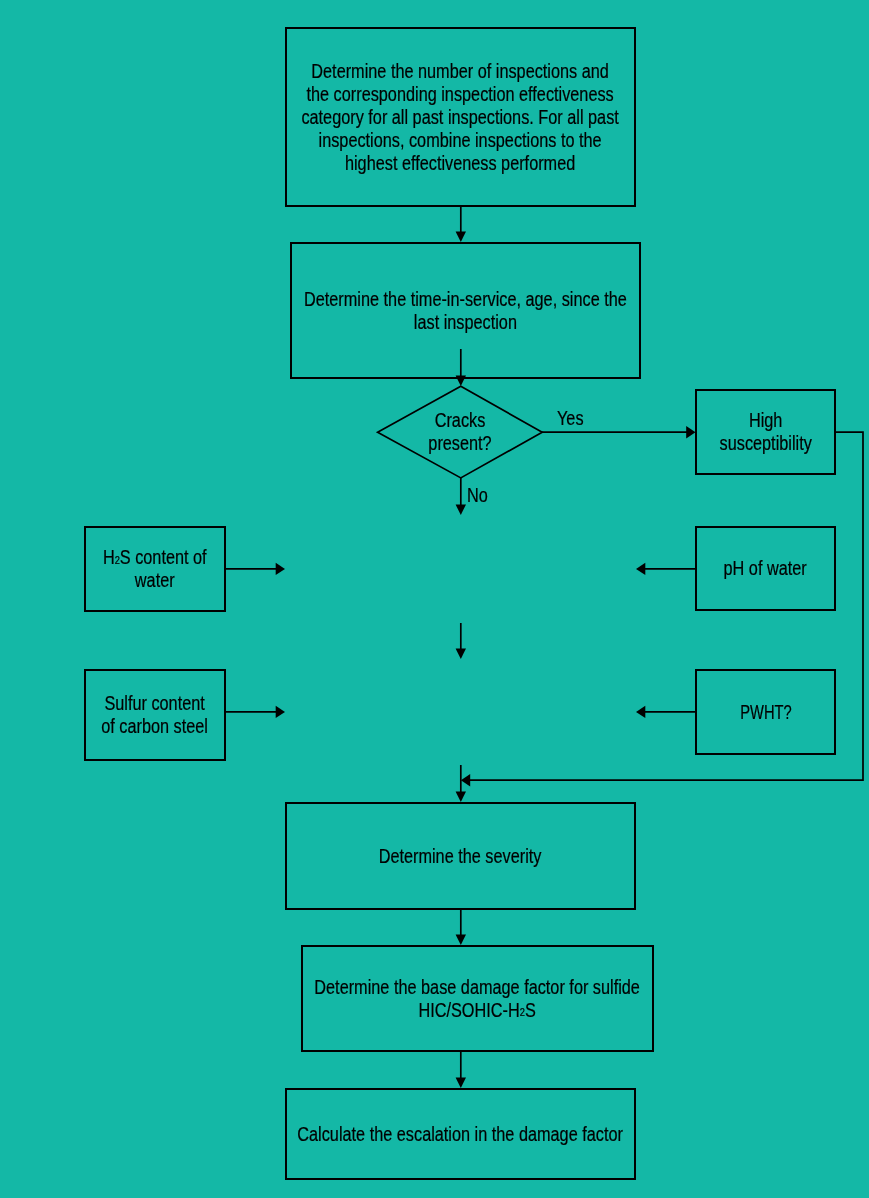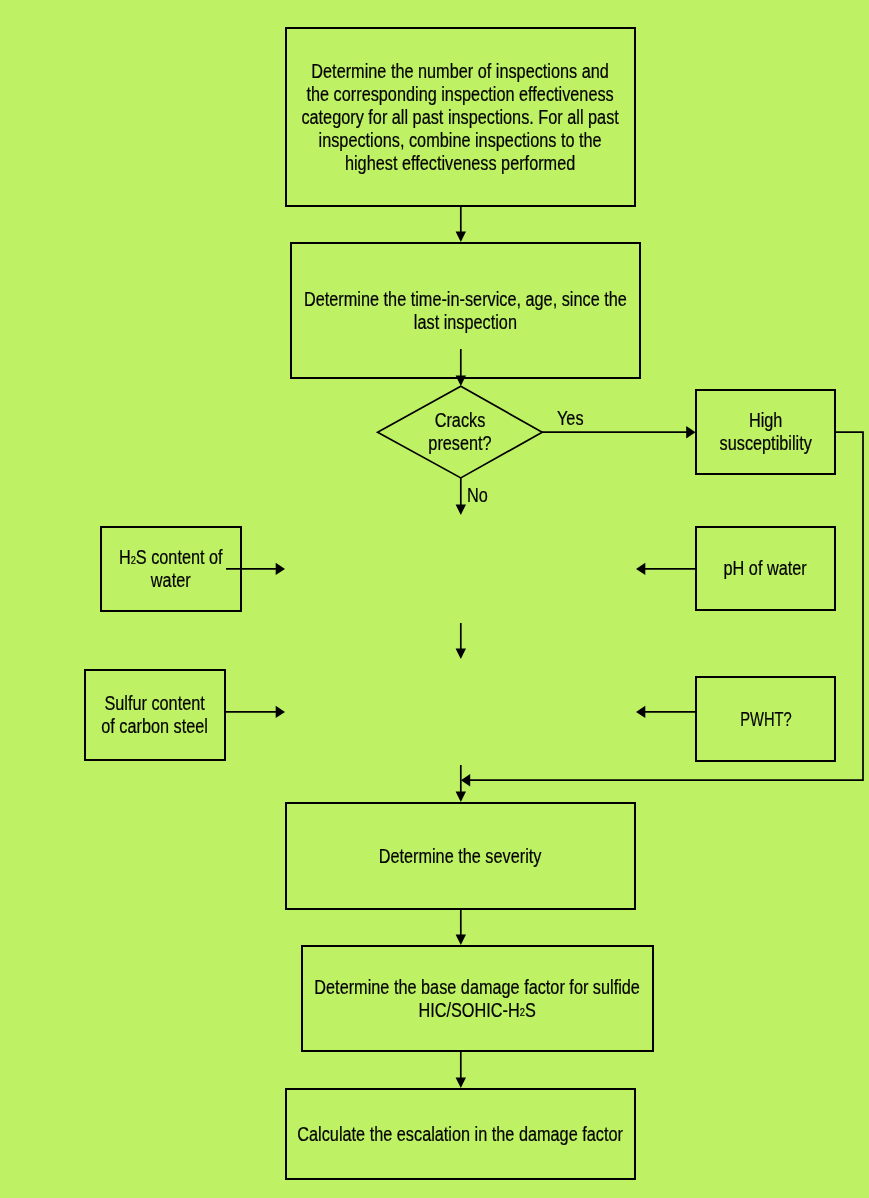--- a/index.html
+++ b/index.html
@@ -3,21 +3,21 @@
 <meta charset="utf-8">
 <title>Sulfide Stress Cracking Damage Factor Flowchart</title>
 <style>
   html, body { margin:0; padding:0; background:#ffffff; }
   body {
     width: 869px; height: 1198px;
     position: relative; overflow: hidden;
     font-family: "Liberation Sans", sans-serif;
     color: #000000;
   }
-  #canvas { position:absolute; left:0; top:0; width:869px; height:1198px; background:#bef264; }
+  #canvas { position:absolute; left:0; top:0; width:869px; height:1198px; background:#14b8a6; }
   svg.edges { position:absolute; left:0; top:0; width:869px; height:1198px; overflow:visible; }
 
   .node {
     position:absolute; box-sizing:border-box;
     border:2px solid #000000;
     background:transparent;
     display:flex; align-items:center; justify-content:center;
   }
   .node .label, .diamond-label, .edge-label {
     -webkit-text-stroke: 0.22px #000000;
@@ -100,36 +100,36 @@
   </div>
 
   <div class="diamond-label" style="left:460px;top:432px;">Cracks
 present?</div>
 
   <div class="node" style="left:695px;top:389px;width:141px;height:86px;">
     <div class="label">High
 susceptibility</div>
   </div>
 
-  <div class="node" style="left:100px;top:526px;width:142px;height:86px;">
+  <div class="node" style="left:84px;top:526px;width:142px;height:86px;">
     <div class="label">H<sub>2</sub>S content of<br>water</div>
   </div>
 
 
   <div class="node" style="left:695px;top:526px;width:141px;height:85px;">
     <div class="label">pH of water</div>
   </div>
 
   <div class="node" style="left:84px;top:669px;width:142px;height:92px;">
     <div class="label">Sulfur content
 of carbon steel</div>
   </div>
 
 
-  <div class="node" style="left:695px;top:669px;width:141px;height:86px;margin-top:7px;">
+  <div class="node" style="left:695px;top:669px;width:141px;height:86px;">
     <div class="label label-caps">PWHT?</div>
   </div>
 
   <div class="node" style="left:285px;top:802px;width:351px;height:108px;">
     <div class="label">Determine the severity</div>
   </div>
 
   <div class="node" style="left:301px;top:945px;width:353px;height:107px;">
     <div class="label">Determine the base damage factor for sulfide<br>HIC/SOHIC-H<sub>2</sub>S</div>
   </div>

